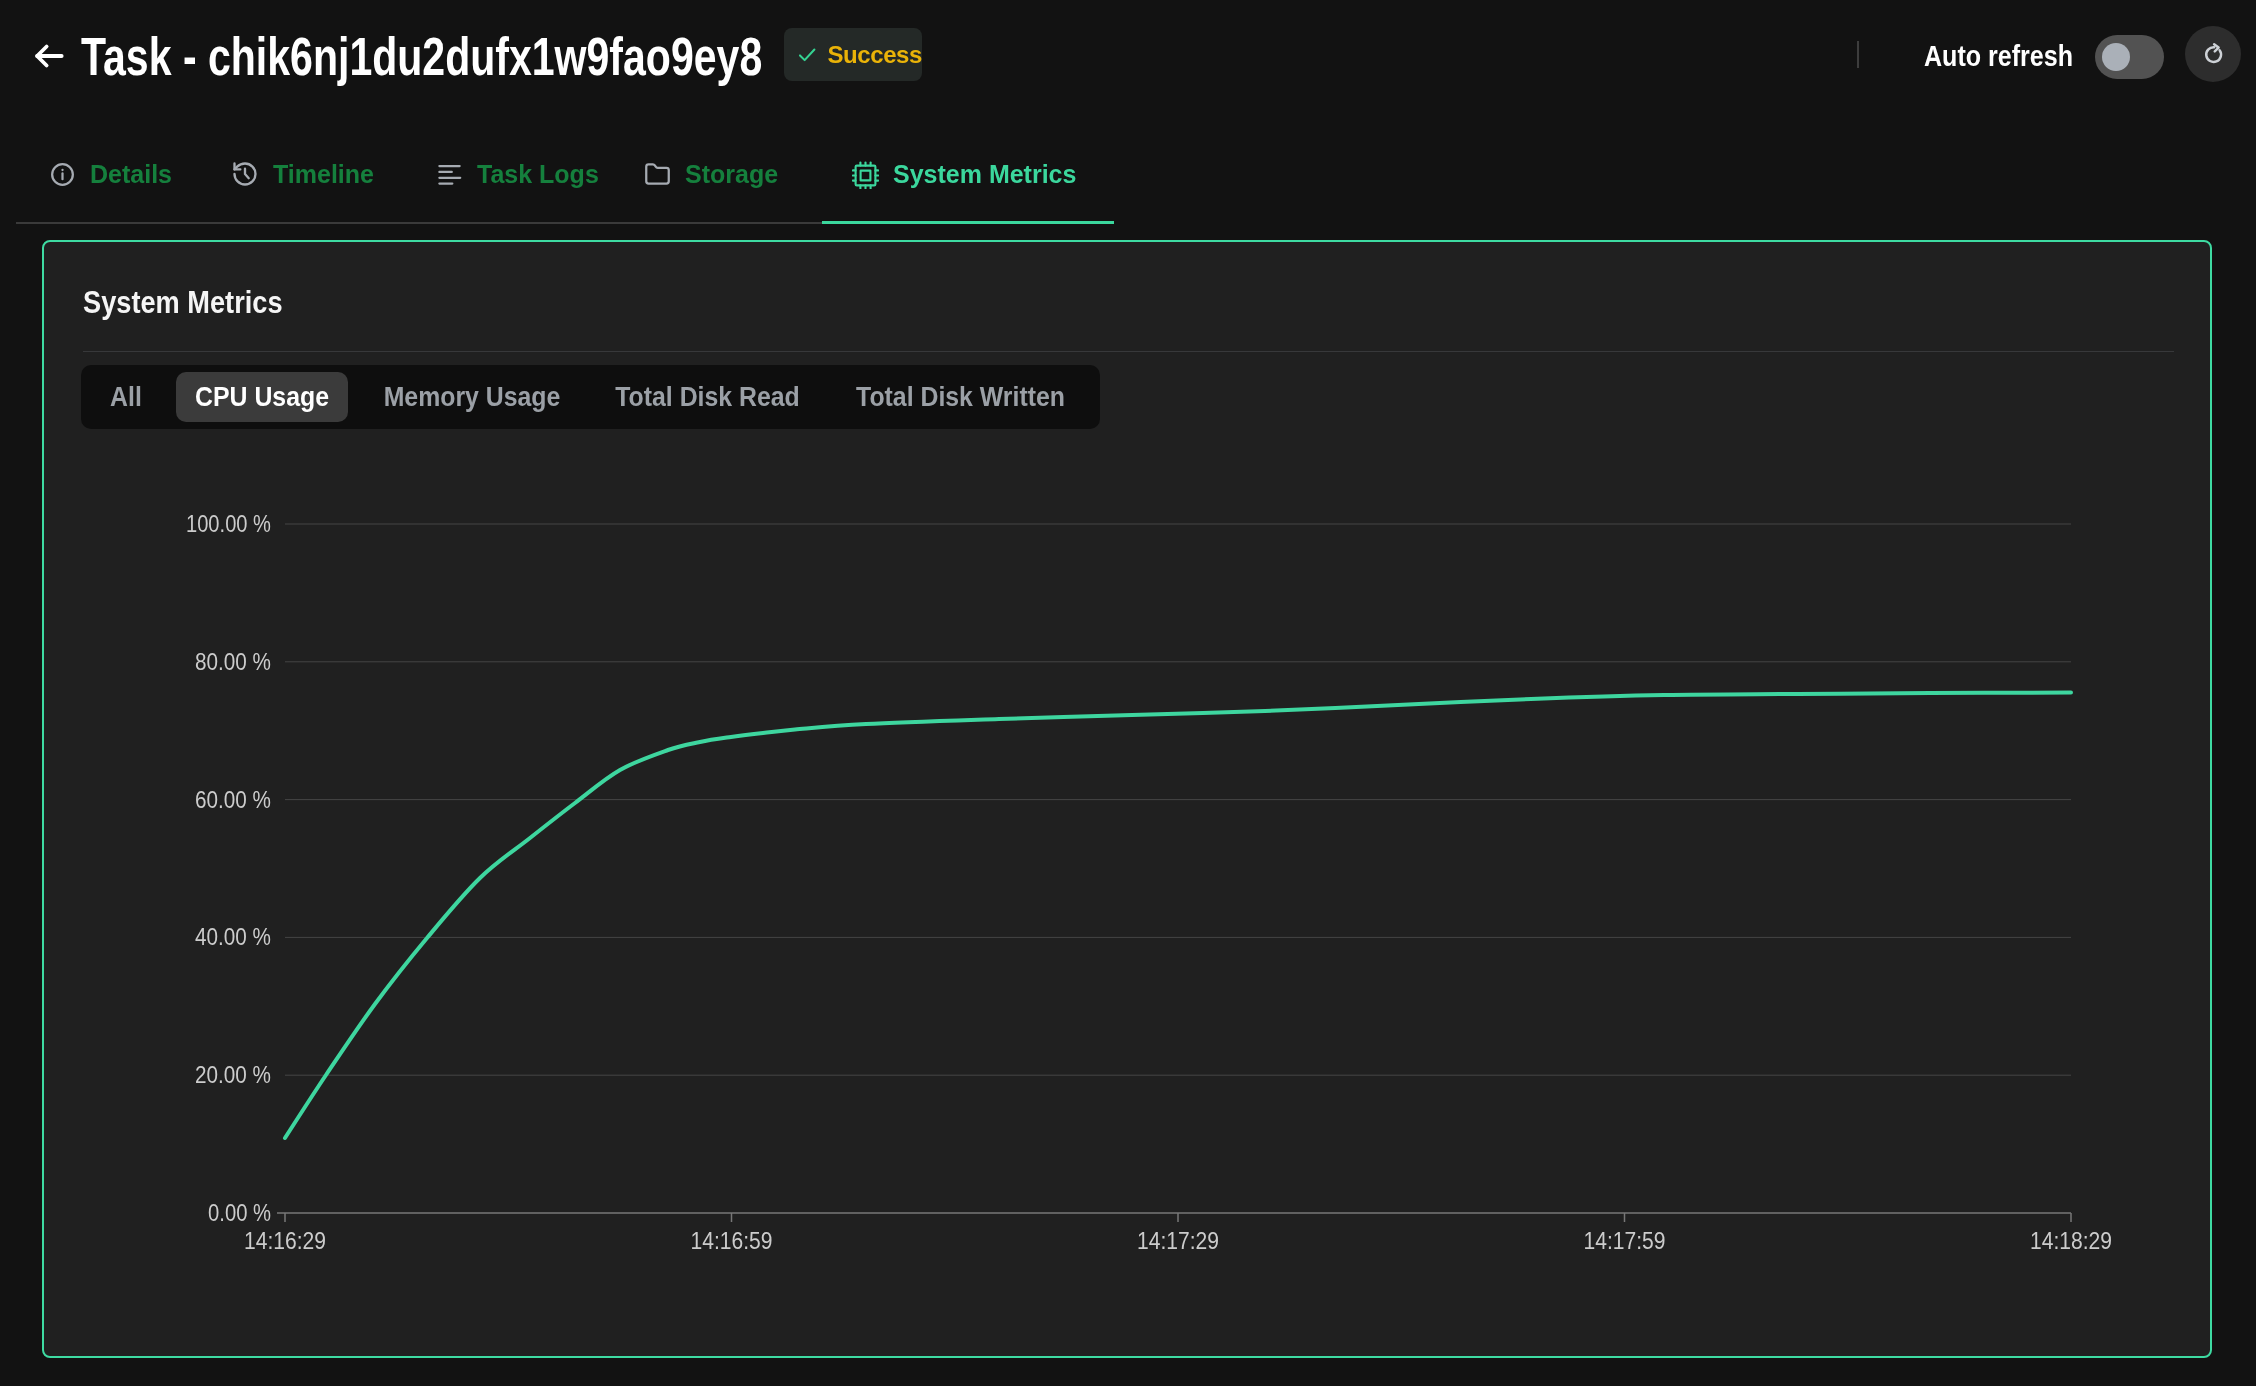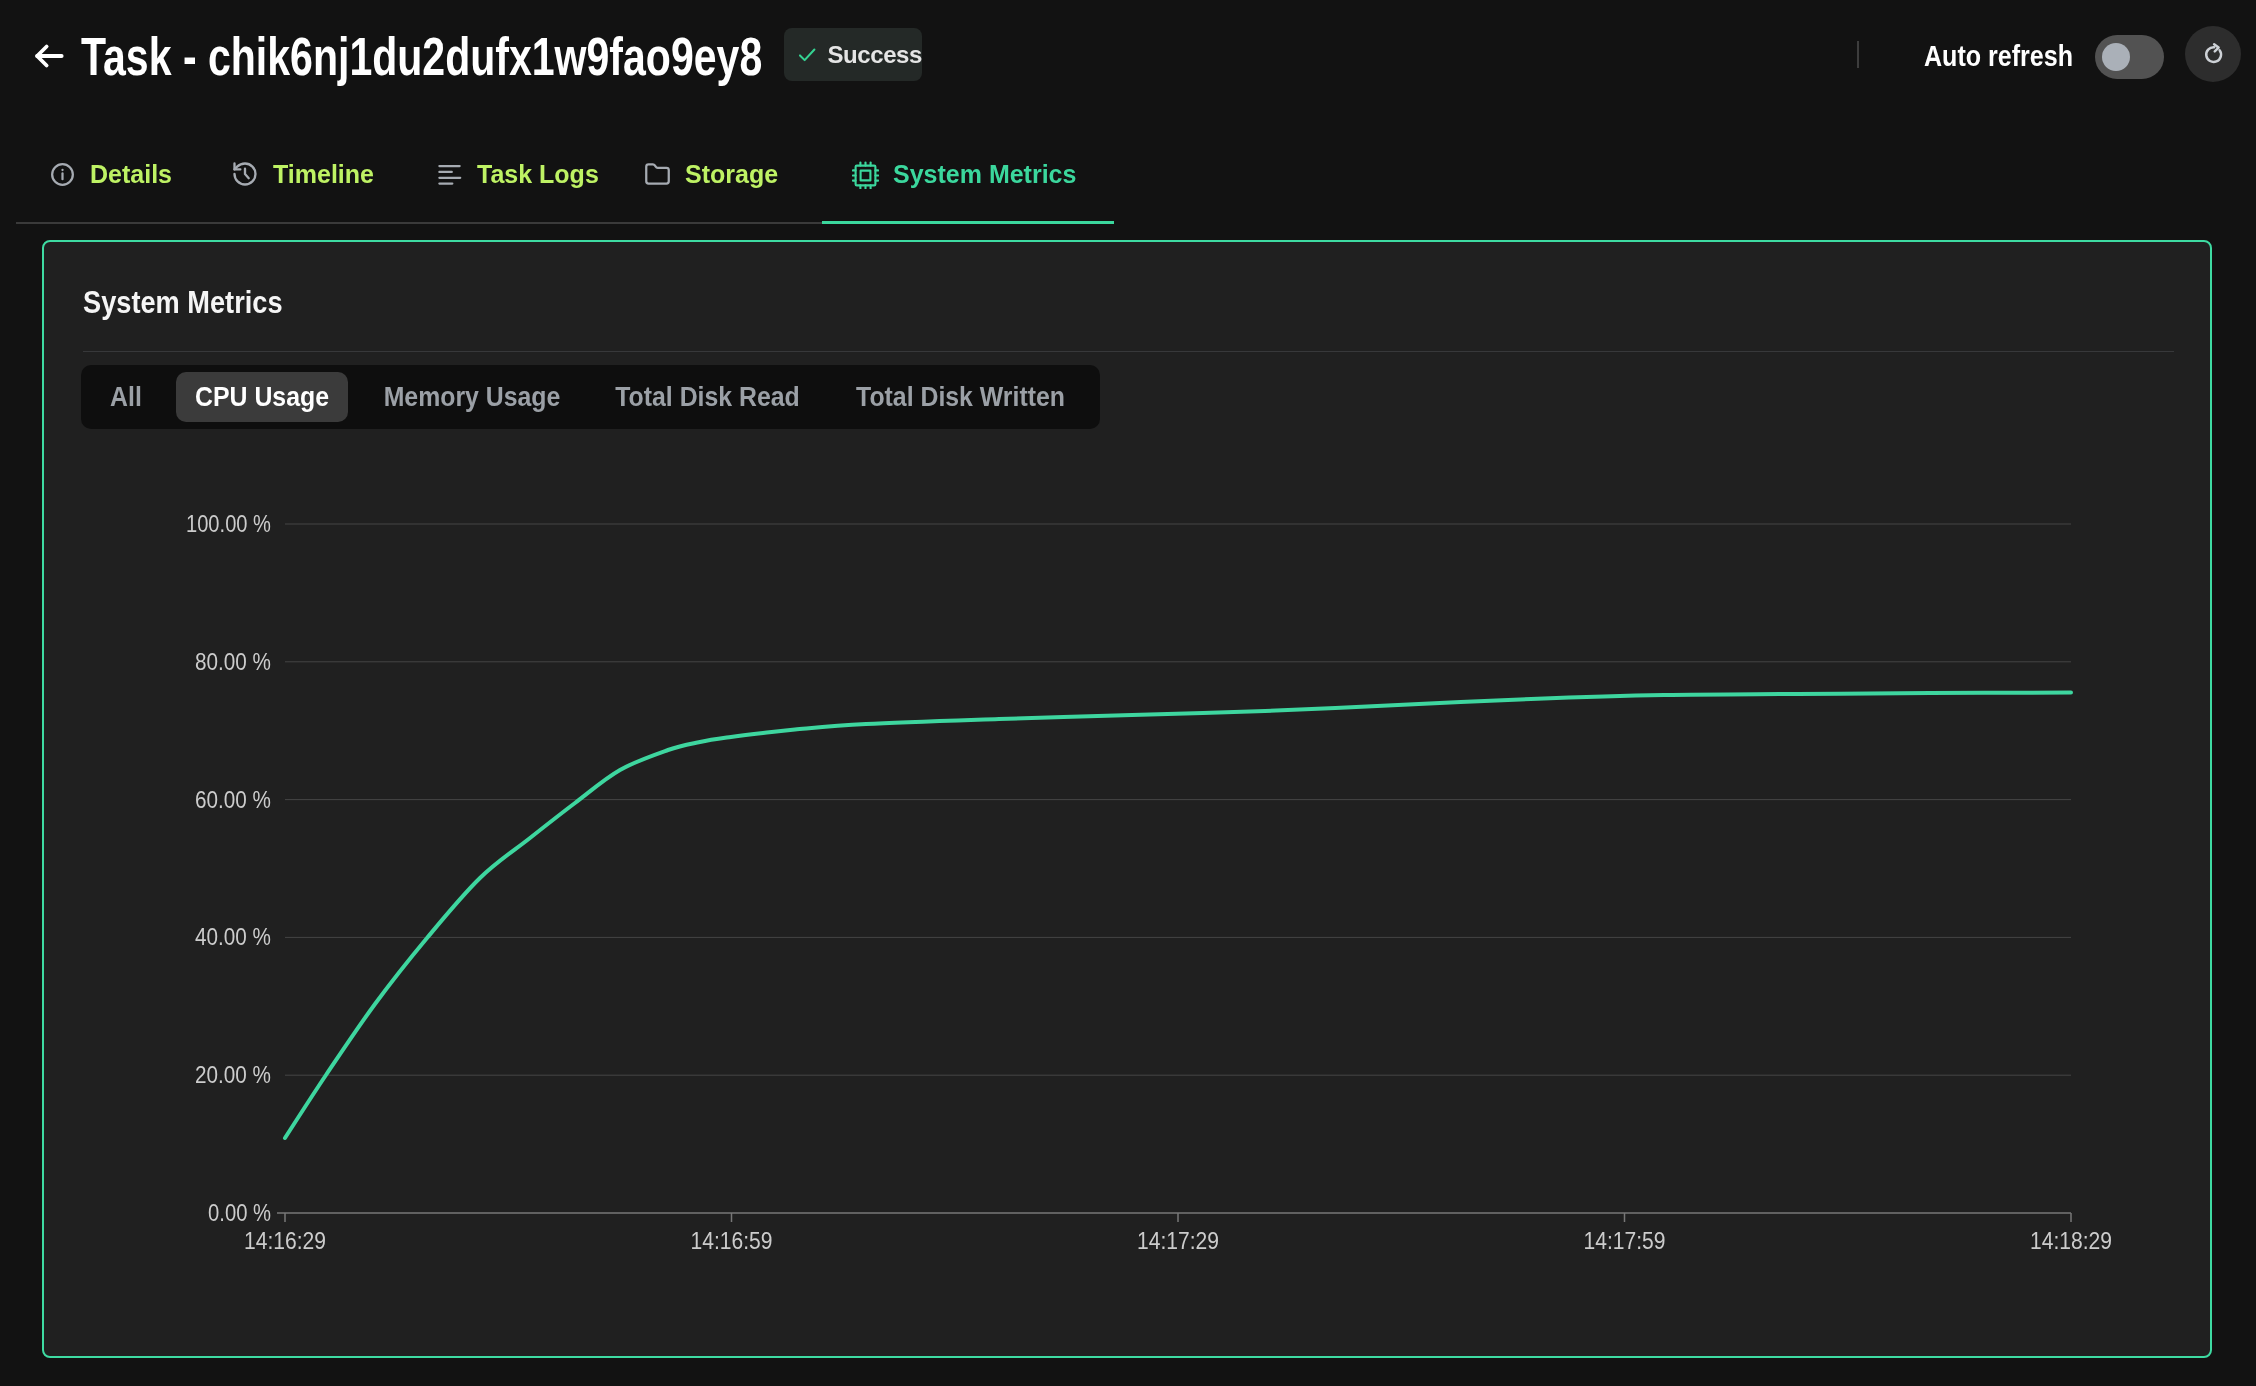--- a/index.html
+++ b/index.html
@@ -7,32 +7,32 @@
     font-family:"Liberation Sans", sans-serif; }
   .abs { position:absolute; }
 
   
   #title { left:81px; top:25px; font-size:54px; font-weight:700; color:#ffffff;
     white-space:nowrap; transform-origin:left top; transform:scaleX(0.760); }
   #backarrow { left:30px; top:37px; }
   #badge { left:784px; top:28px; width:138px; height:53px; background:#242927;
     border-radius:8px; display:flex; align-items:center; }
   #badge svg { margin-left:13px; }
-  #badge span { color:#e5e5e5; font-size:24px; font-weight:700; margin-left:10px; letter-spacing:-0.4px; }
+  #badge span { color:#eab308; font-size:24px; font-weight:700; margin-left:10px; letter-spacing:-0.4px; }
   #vdiv { left:1857px; top:41px; width:2px; height:27px; background:#3d3d3d; }
   #autorefresh { left:1924px; top:39px; font-size:30px; font-weight:700; color:#fff; white-space:nowrap; transform-origin:left top; transform:scaleX(0.835); }
   #toggle { left:2095px; top:35px; width:69px; height:44px; border-radius:22px; background:#525252; }
   #toggle .knob { position:absolute; left:7px; top:8px; width:28px; height:28px;
     border-radius:50%; background:#aab0b8; }
   #refreshbtn { left:2185px; top:26px; width:56px; height:56px; border-radius:50%;
     background:#2d2d2d; display:flex; align-items:center; justify-content:center; }
 
   
   .tab { display:flex; align-items:center; top:160px; height:28px; gap:14px; }
-  .tab span { font-size:25px; font-weight:700; color:#bef264; white-space:nowrap; }
+  .tab span { font-size:25px; font-weight:700; color:#15803d; white-space:nowrap; }
   .tab.active span { color:#3bd79d; }
   #tabline-grey { left:16px; top:222px; width:806px; height:2px; background:#3a3a3a; }
   #tabline-green { left:822px; top:221px; width:292px; height:3px; background:#3bd79d; }
 
   
   #panel { left:42px; top:240px; width:2170px; height:1118px; background:#202020;
     border:2px solid #3edba2; border-radius:8px; }
   #paneltitle { left:83px; top:284px; font-size:32px; font-weight:700; color:#f5f5f5; transform-origin:left top; transform:scaleX(0.85); white-space:nowrap; }
   #paneldiv { left:83px; top:351px; width:2091px; height:1px; background:#37383a; }
 

